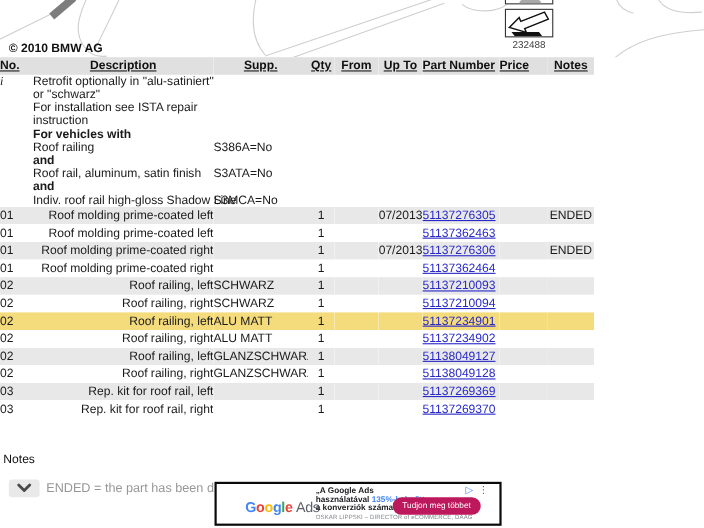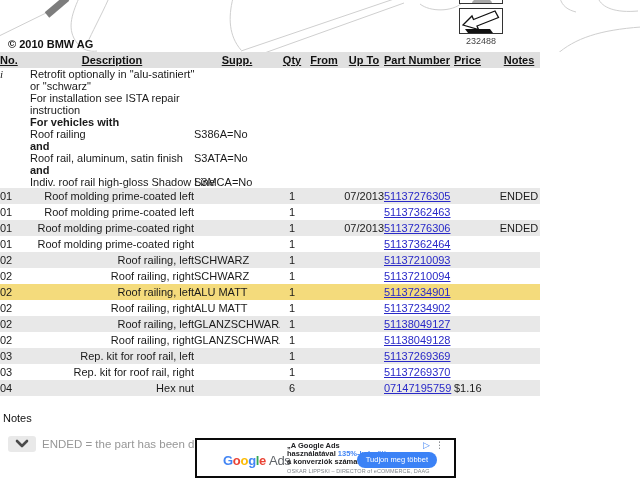--- a/index.html
+++ b/index.html
@@ -50,21 +50,21 @@
   .ended-note { position:absolute; left:42px; top:438px; font-size:11.5px; color:#979797; white-space:nowrap; z-index:1; }
 
   
   .ad { position:absolute; left:195px; top:438px; width:261px; height:40px; background:#fff; border:2px solid #0a0a0a; z-index:5; cursor:pointer; }
   .ad-logo { position:absolute; left:26px; top:13px; font-size:13px; font-weight:bold; letter-spacing:-0.3px; }
   .ad-logo .ads { color:#5f6368; font-weight:normal; margin-left:3px; }
   .ad-mid { position:absolute; left:90px; top:2px; width:110px; text-align:left; }
   .ad-line { font-size:7.5px; line-height:8px; font-weight:bold; color:#202124; }
   .ad-line .hl { color:#4285f4; }
   .ad-attr { margin-top:2px; font-size:5.5px; line-height:6px; color:#80868b; letter-spacing:0.1px; white-space:nowrap; }
-  .ad-btn { position:absolute; right:17px; top:12px; background:#3b82f6; color:#fff; font-size:7.5px; line-height:8px; padding:4px 9px; border-radius:9px; border:none; white-space:nowrap; cursor:pointer; }
+  .ad-btn { position:absolute; right:17px; top:12px; background:#be185d; color:#fff; font-size:7.5px; line-height:8px; padding:4px 9px; border-radius:9px; border:none; white-space:nowrap; cursor:pointer; }
   .adchoices { position:absolute; right:24px; top:0px; font-size:9px; color:#4285f4; line-height:10px; cursor:pointer; }
   .ad-dots { position:absolute; right:10px; top:0px; font-size:9px; color:#5f6368; line-height:10px; cursor:pointer; }
 </style>
 </head>
 <body>
 
 <div class="page">
 
   <div class="diagram">
     <svg width="640" height="52" viewBox="0 0 640 52">
@@ -261,31 +261,20 @@
           <td class="c-no">03</td>
           <td class="c-desc">Rep. kit for roof rail, right</td>
           <td class="c-supp"></td>
           <td class="c-qty">1</td>
           <td class="c-from"></td>
           <td class="c-upto"></td>
           <td class="c-part"><a href="#" class="pn">51137269370</a></td>
           <td class="c-price"></td>
           <td class="c-notes"></td>
         </tr>
-        <tr class="datarow row-gray">
-          <td class="c-no">04</td>
-          <td class="c-desc">Hex nut</td>
-          <td class="c-supp"></td>
-          <td class="c-qty">6</td>
-          <td class="c-from"></td>
-          <td class="c-upto"></td>
-          <td class="c-part"><a href="#" class="pn">07147195759</a></td>
-          <td class="c-price">$1.16</td>
-          <td class="c-notes"></td>
-        </tr>
       </tbody>
   </table>
 
   <div class="notes-title">Notes</div>
   <div class="chev-btn">
     <svg width="28" height="16" viewBox="0 0 28 16">
       <polyline points="9,5 14,10 19,5" fill="none" stroke="#4a4a4a" stroke-width="2.6" stroke-linecap="round" stroke-linejoin="round"></polyline>
     </svg>
   </div>
   <div class="ended-note">ENDED = the part has been disco</div>

